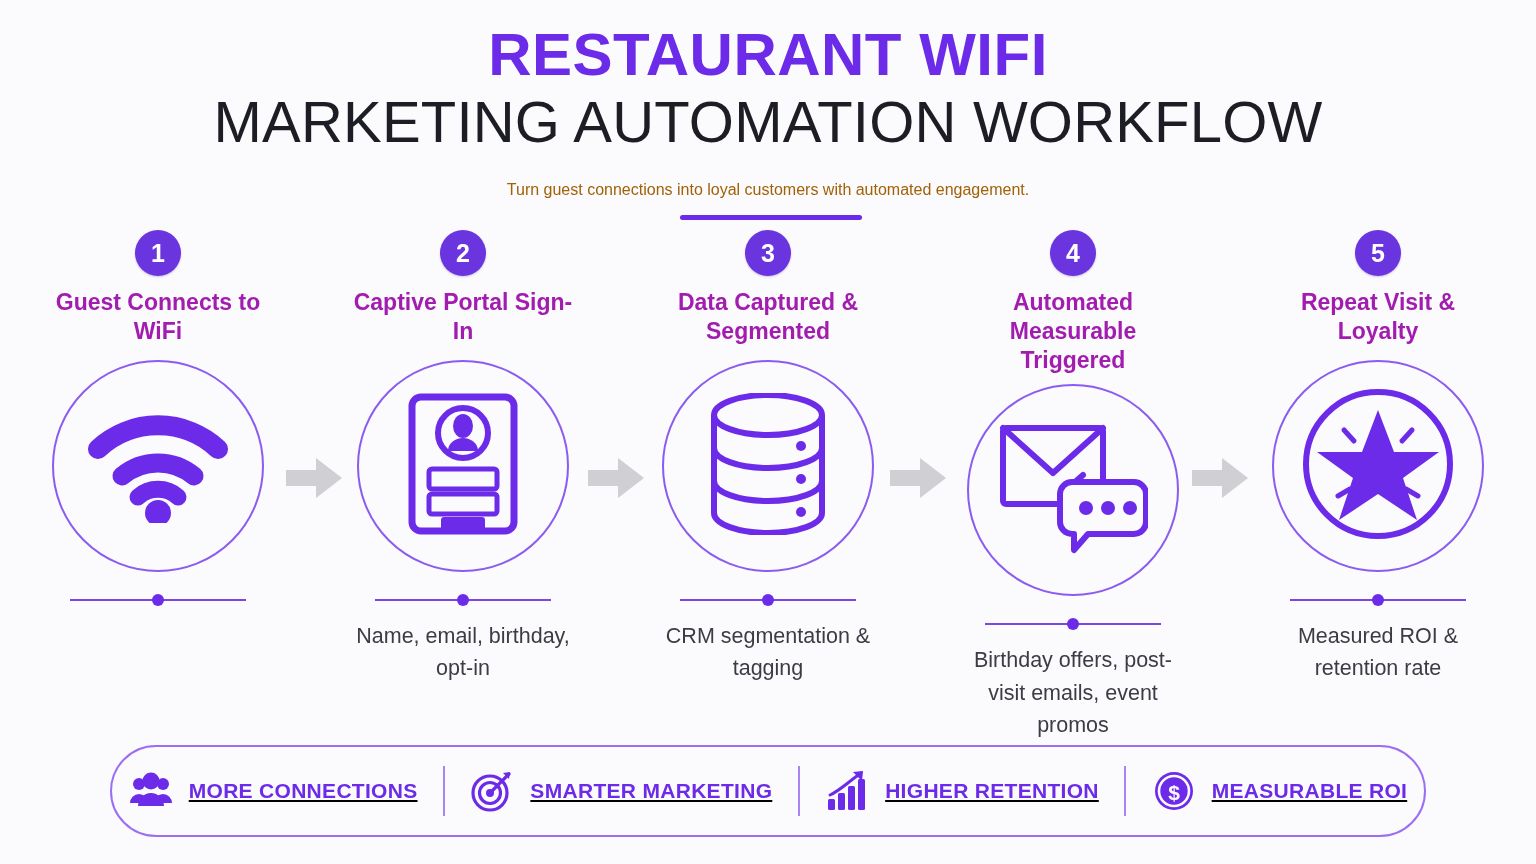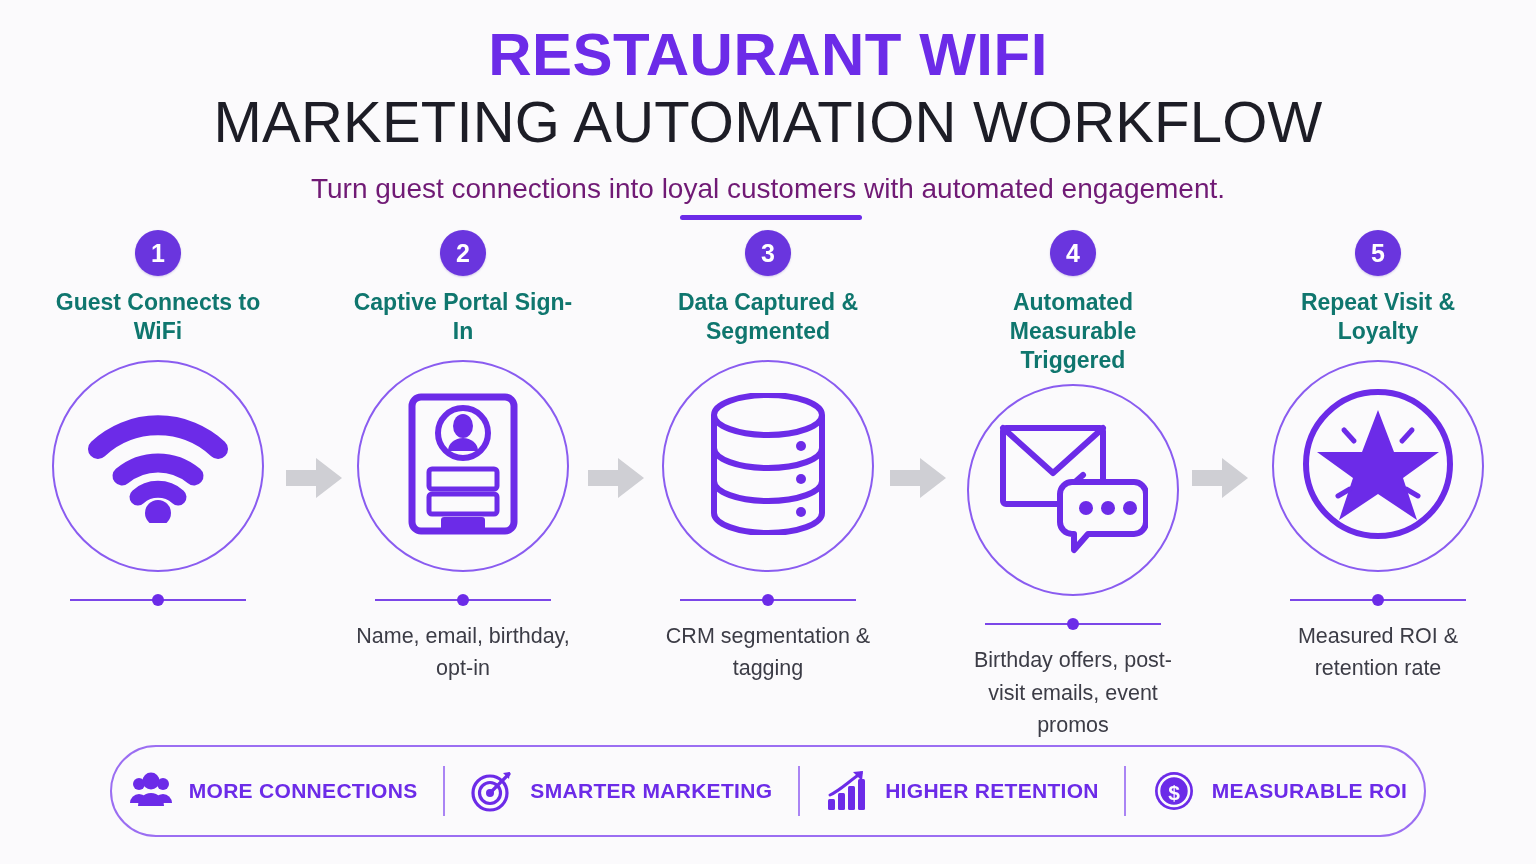--- a/index.html
+++ b/index.html
@@ -22,22 +22,22 @@
     text-transform:uppercase;
   }
   .title-2{
     margin:0;padding-top:6px;
     font-size:58px;line-height:1.04;
     font-weight:normal;letter-spacing:0.2px;
     color:#1d1d26;
     text-transform:uppercase;
   }
   .subtitle{
-    margin:0;padding-top:20px;
-    font-size:28px;color:#701a75;font-weight:normal;
+    margin:8px;padding-top:20px;
+    font-size:16px;color:#a16207;font-weight:normal;
   }
   .accent-bar{
     position:absolute;left:680px;top:215px;
     width:182px;height:5px;border-radius:3px;
     background:#6C2BE8;
   }
 
   
   .steps{
     position:absolute;top:230px;left:0;width:1536px;
@@ -52,21 +52,21 @@
   .step-num{
     width:46px;height:46px;border-radius:50%;
     background:#6A35DE;color:#ffffff;
     display:flex;align-items:center;justify-content:center;
     font-size:25px;font-weight:bold;
     box-shadow:0 1px 2px rgba(80,40,180,.25);
   }
   .step-title{
     margin-top:12px;
     font-size:23px;font-weight:bold;line-height:1.25;
-    color:#0f766e;text-align:center;
+    color:#a21caf;text-align:center;
     min-height:62px;
   }
   .icon-circle{
     margin-top:10px;
     width:212px;height:212px;border-radius:50%;
     border:2px solid #8a5cf0;
     background:#fbfafc;
     display:flex;align-items:center;justify-content:center;
     box-sizing:border-box;
   }
@@ -101,20 +101,21 @@
     position:absolute;left:110px;top:745px;
     width:1316px;height:92px;
     border:2px solid #9b6ef2;border-radius:46px;
     background:#fbfafc;
     display:flex;align-items:center;justify-content:space-around;
     box-sizing:border-box;
   }
   .benefit{
     display:flex;align-items:center;gap:16px;
     padding:0 8px;
+    text-decoration:underline;
   }
   .benefit-label{
     font-size:21px;font-weight:bold;letter-spacing:0.3px;
     color:#6C2BE8;text-transform:uppercase;white-space:nowrap;
   }
   .sep{width:2px;height:50px;background:#9b6ef2;opacity:.85;}
   .bicon{width:44px;height:44px;display:block;flex:none;}
 </style>
 </head>
 <body>

